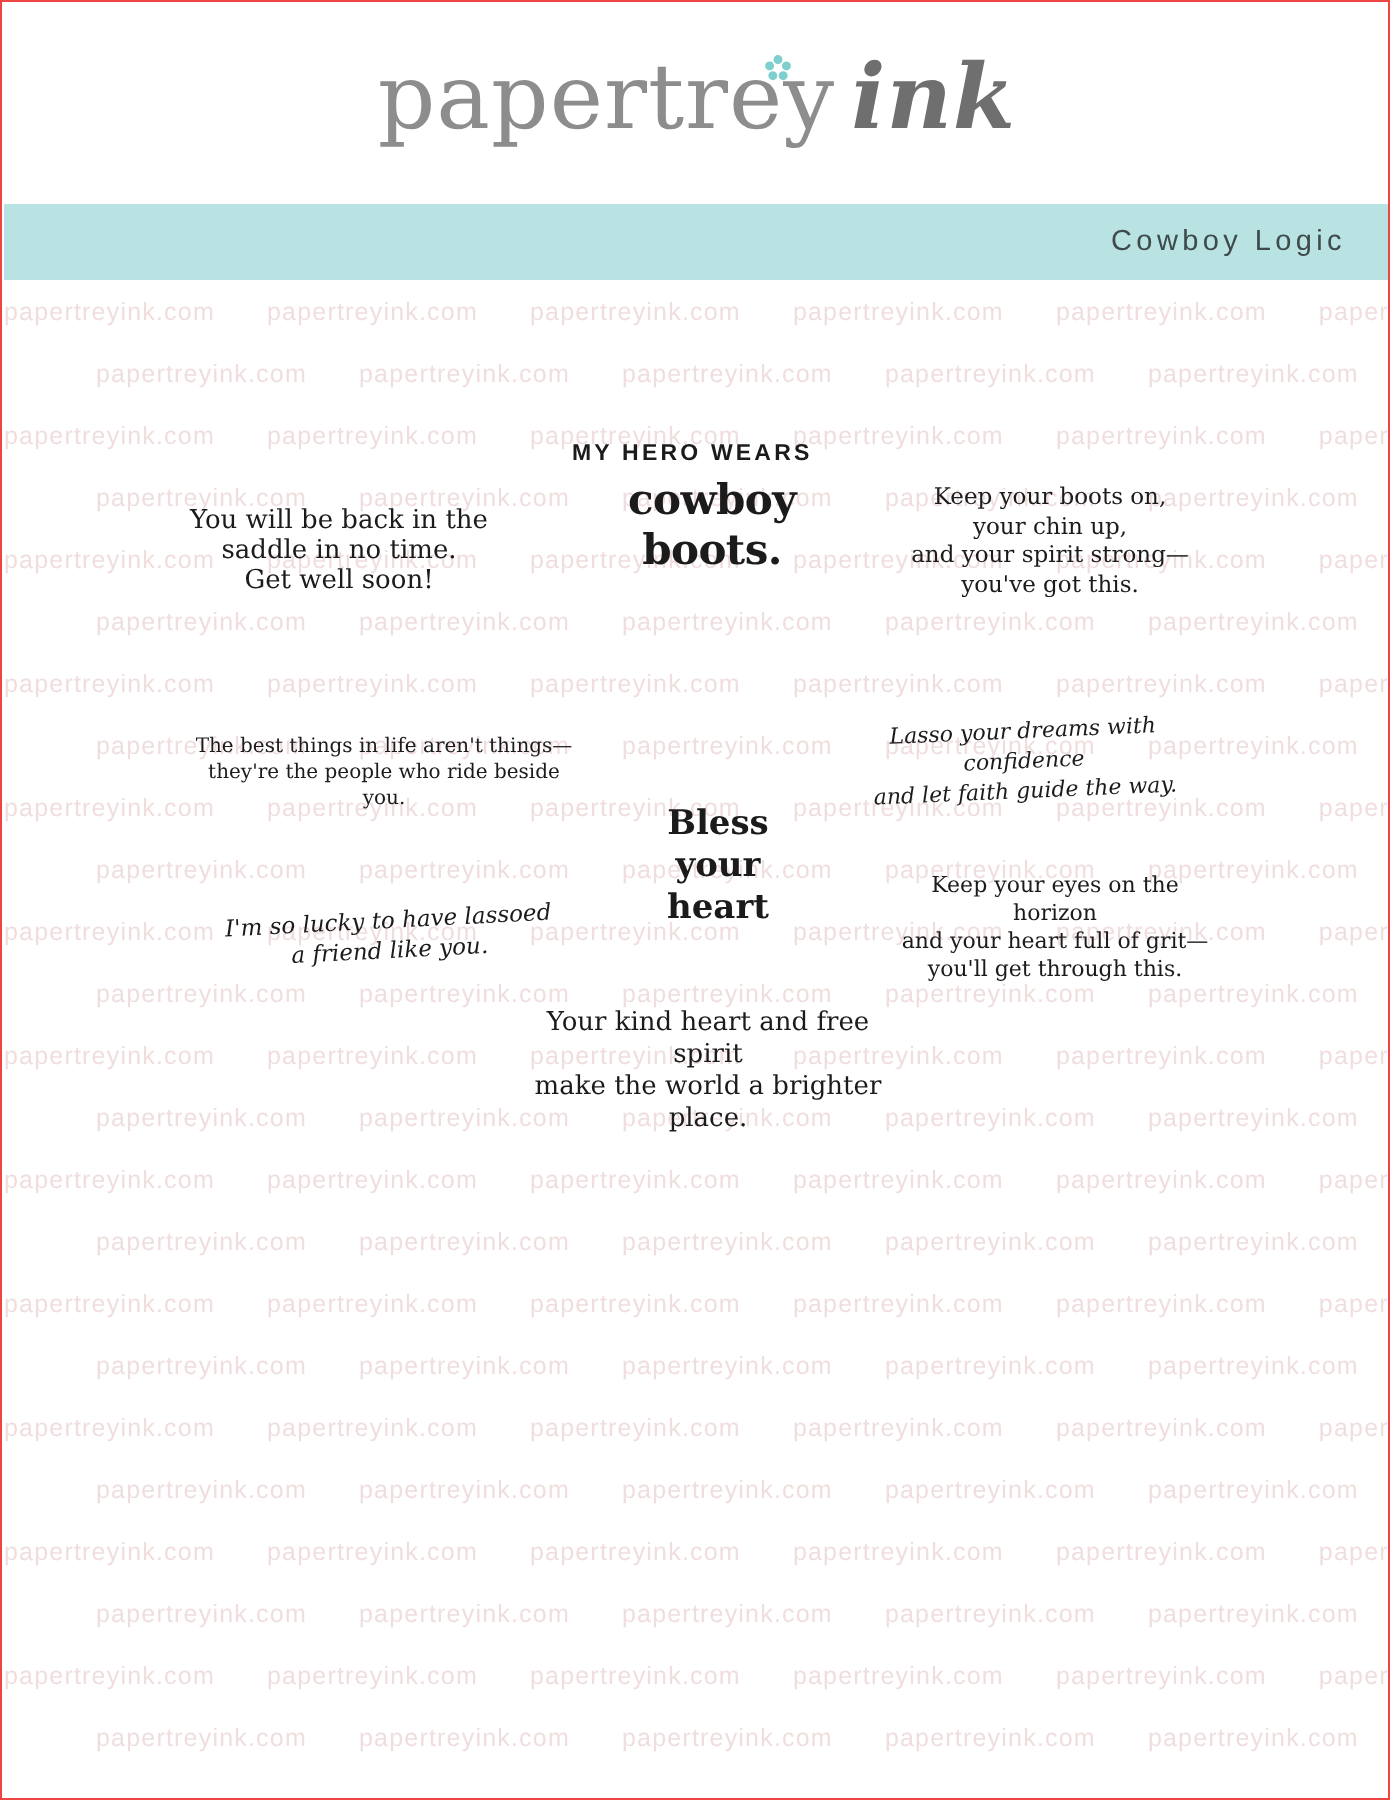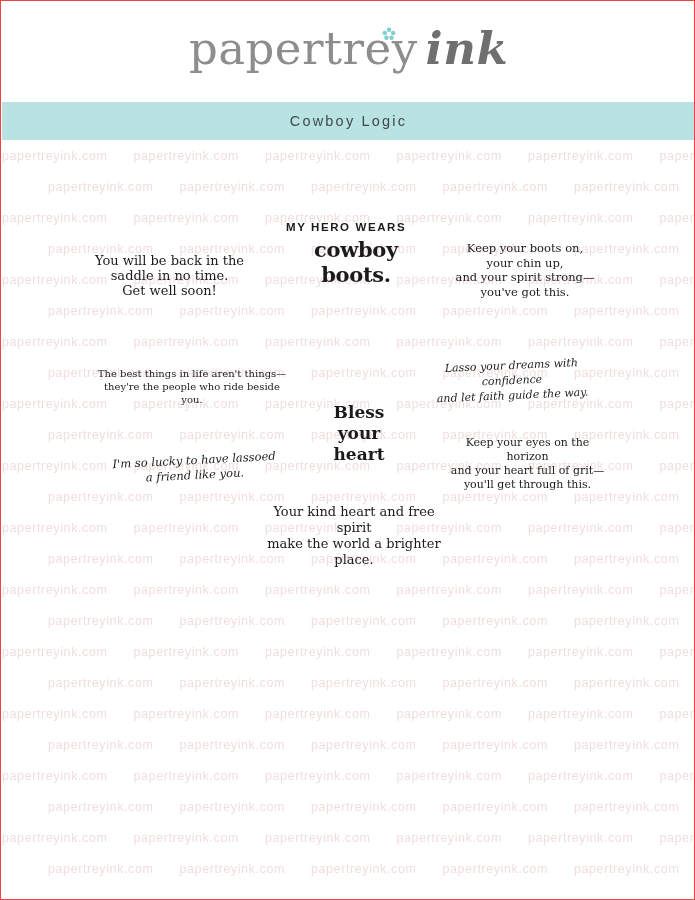--- a/index.html
+++ b/index.html
@@ -60,21 +60,21 @@
   
   #title-band {
     position: absolute;
     left: 1px;
     top: 101px;
     width: 693px;
     height: 38px;
     background: #b8e3e2;
     display: flex;
     align-items: center;
-    justify-content: center;
+    justify-content: flex-end;
     box-sizing: border-box;
     padding: 0 22px;
   }
   .band-text {
     font-family: "Liberation Sans", sans-serif;
     font-size: 14.5px;
     color: #3f4a4a;
     letter-spacing: 2.2px;
   }
 

